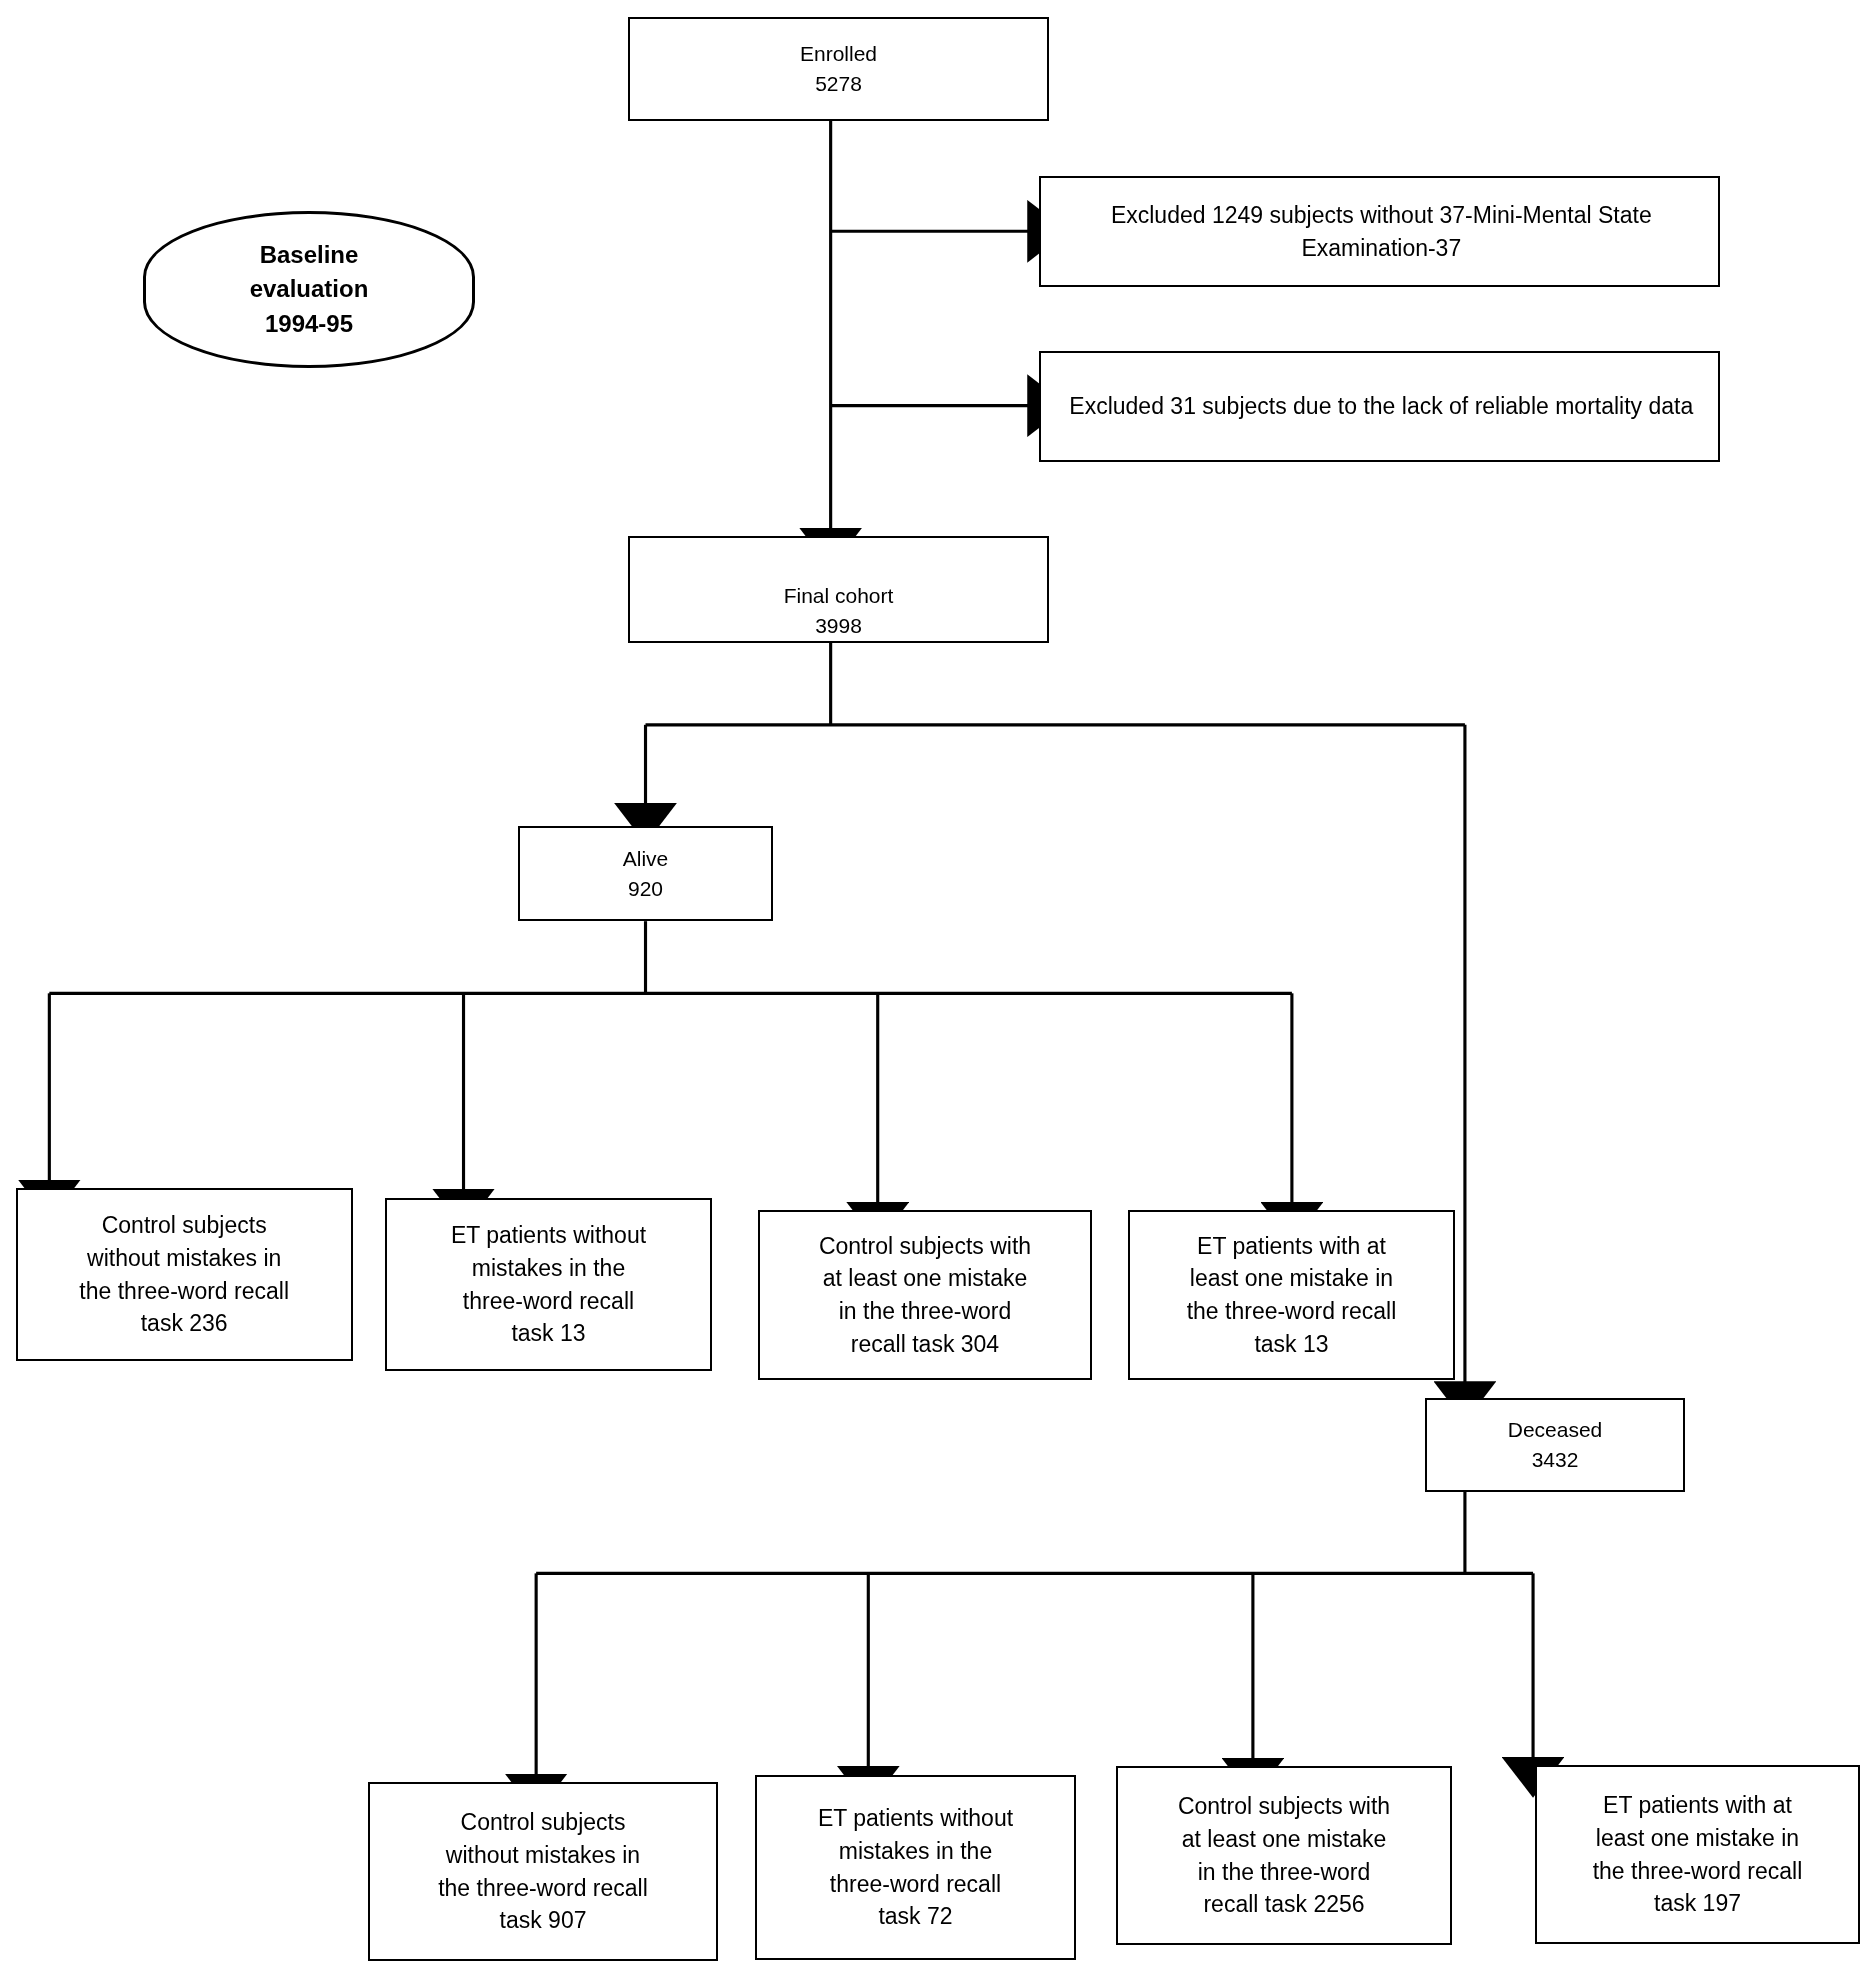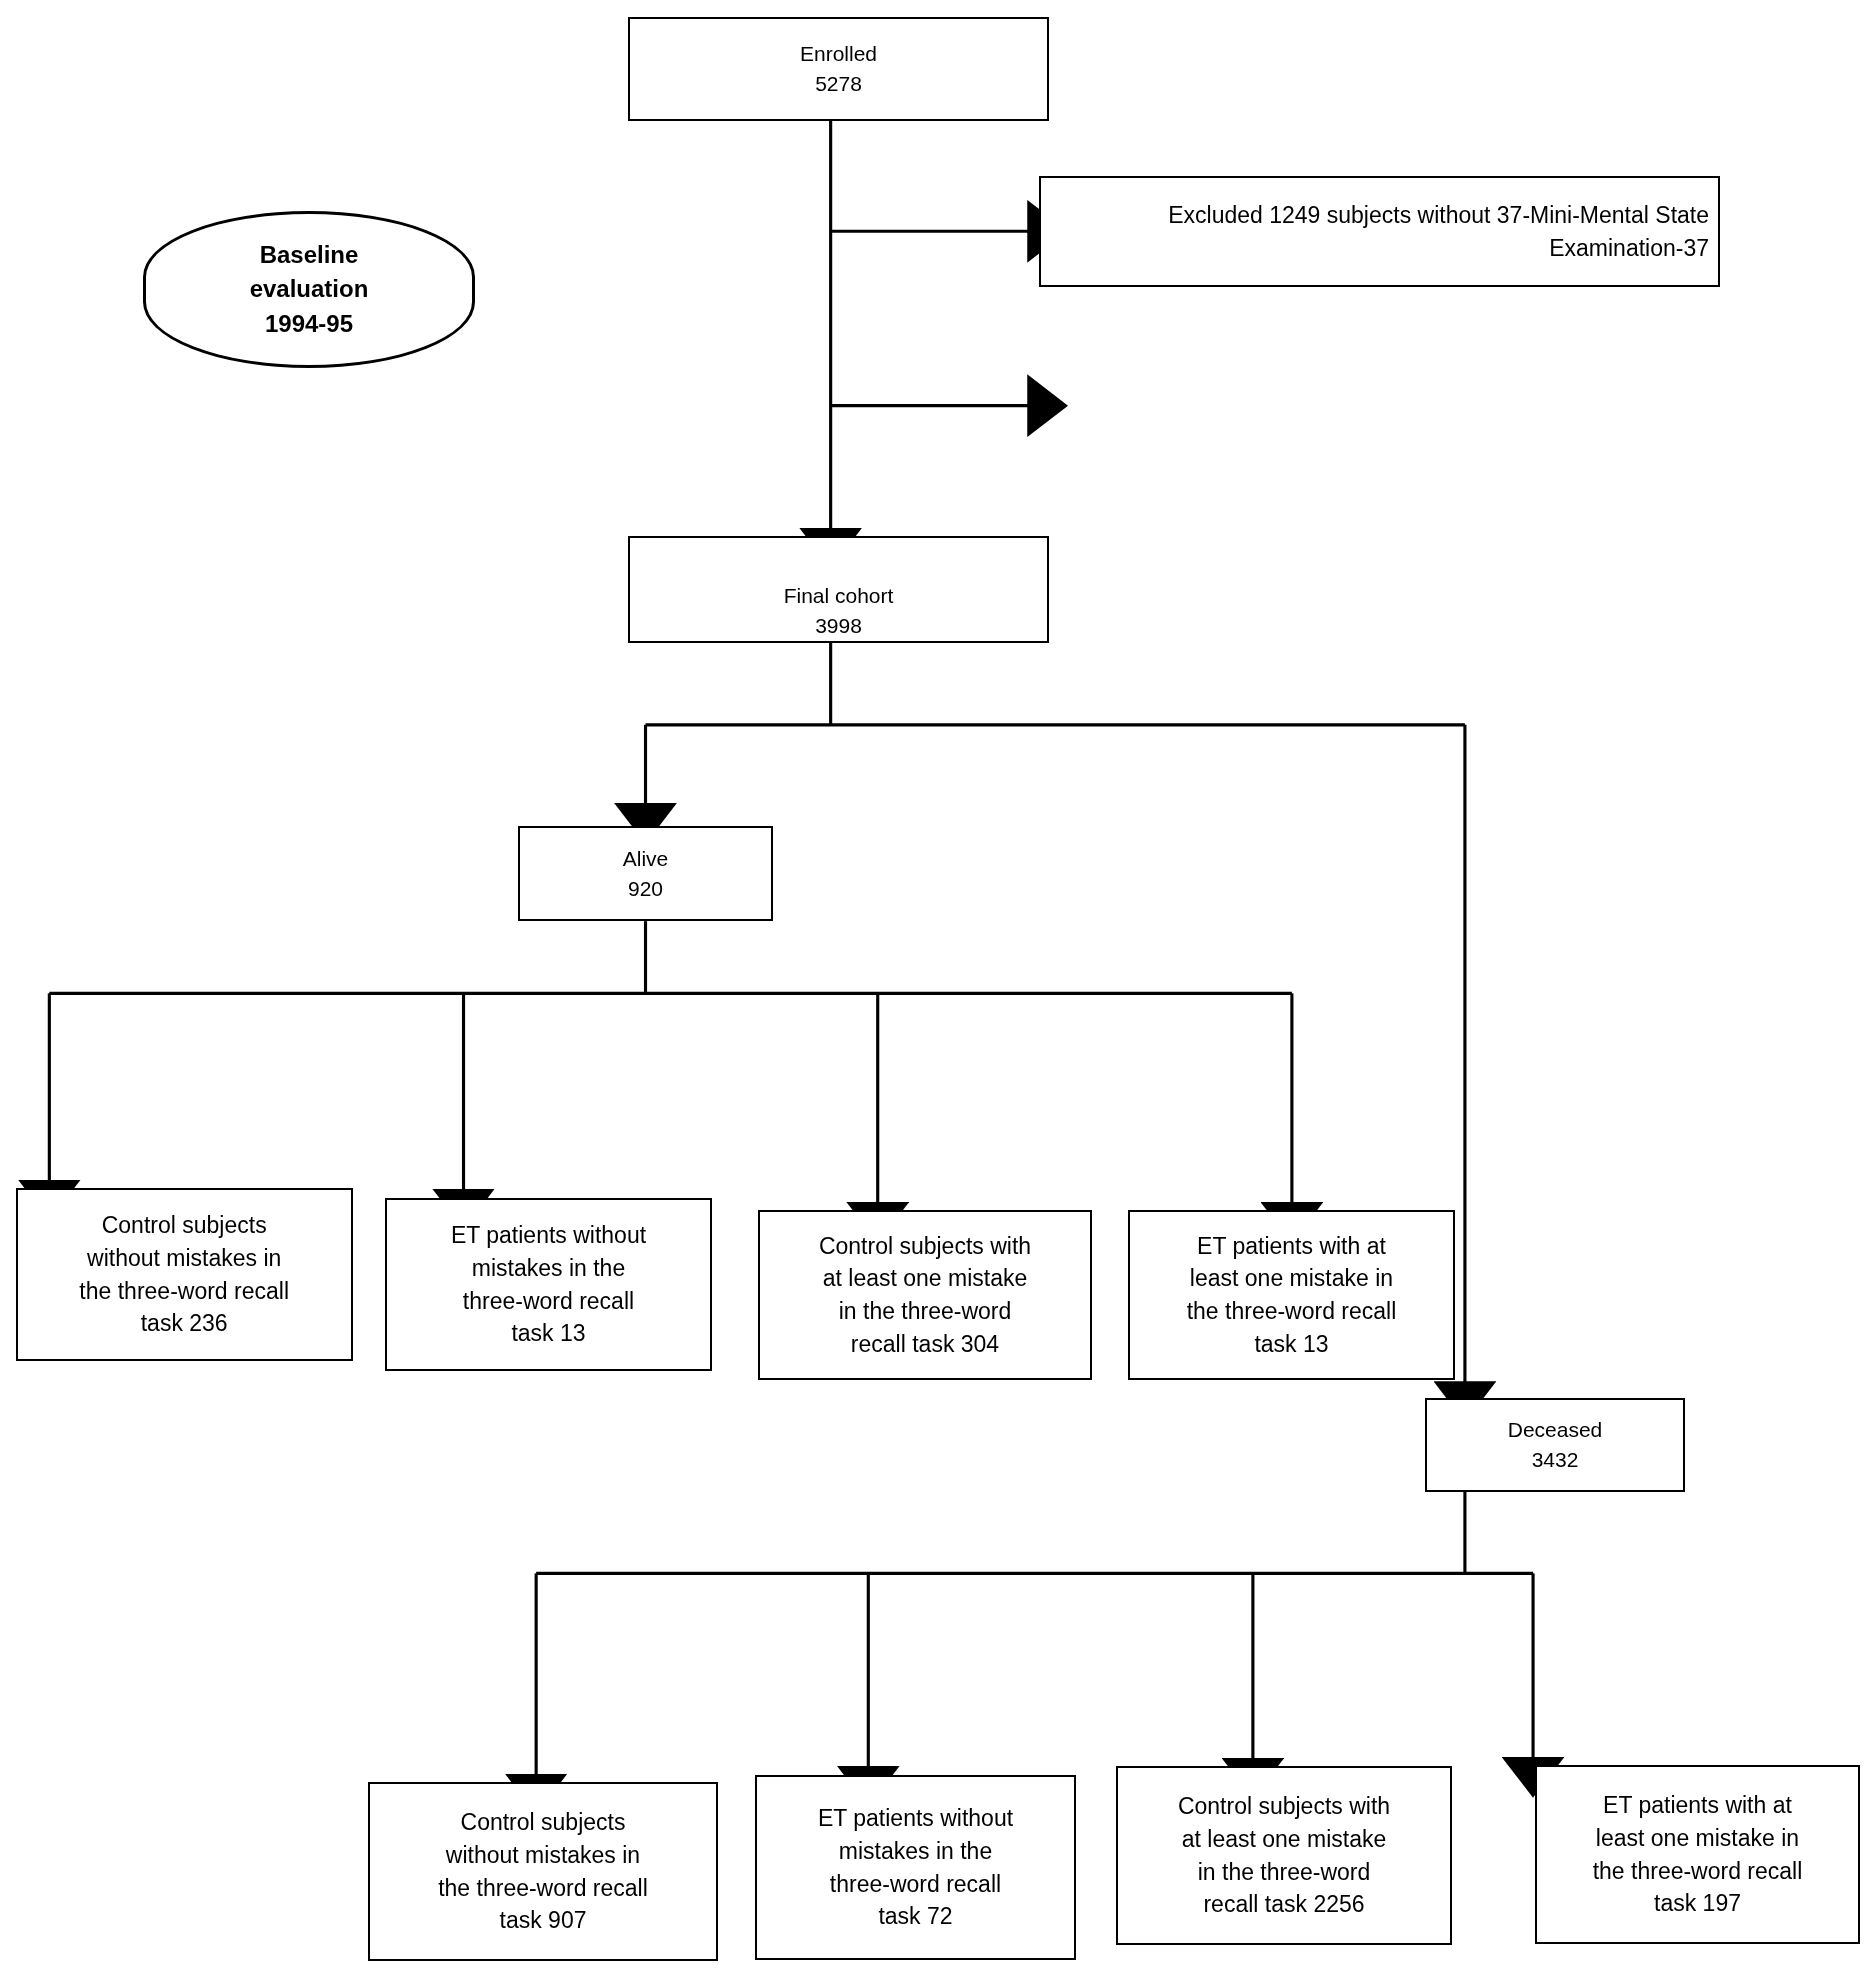--- a/index.html
+++ b/index.html
@@ -29,21 +29,21 @@
     z-index:2;
   }
   .node .txt{
     display:block;
     width:100%;
     white-space:pre-line;
     line-height:1.42;
   }
   
   .t-center{ font-size:21px; }
-  .t-left{ font-size:23px; text-align:right; justify-content:flex-start; padding-left:12.6px; padding-right:9px; }
+  .t-left{ font-size:23px; text-align:center; justify-content:flex-start; padding-left:12.6px; padding-right:9px; }
   .t-leaf{ font-size:23px; }
 
   .pill{
     position:absolute;
     box-sizing:border-box;
     background:#ffffff;
     border:3.1px solid #000000;
     border-radius:50% / 42%;
     display:flex;
     align-items:center;
@@ -109,20 +109,23 @@
 
   <div class="node t-center" style="left:628px; top:17px; width:421px; height:104px;">
     <span class="txt">Enrolled
 5278</span>
   </div>
 
   <div class="node t-left" style="left:1039px; top:176px; width:681px; height:111px;">
     <span class="txt">Excluded 1249 subjects without 37-Mini-Mental State Examination-37</span>
   </div>
 
+  <div class="node t-left" style="left:1039px; top:351px; width:681px; height:111px;">
+    <span class="txt">Excluded 31 subjects due to the lack of reliable mortality data</span>
+  </div>
 
   <div class="node t-center" style="left:628px; top:536px; width:421px; height:107px;align-items:flex-end;">
     <span class="txt">Final cohort
 3998</span>
   </div>
 
   <div class="node t-center" style="left:518px; top:826px; width:255px; height:95px;">
     <span class="txt">Alive
 920</span>
   </div>

